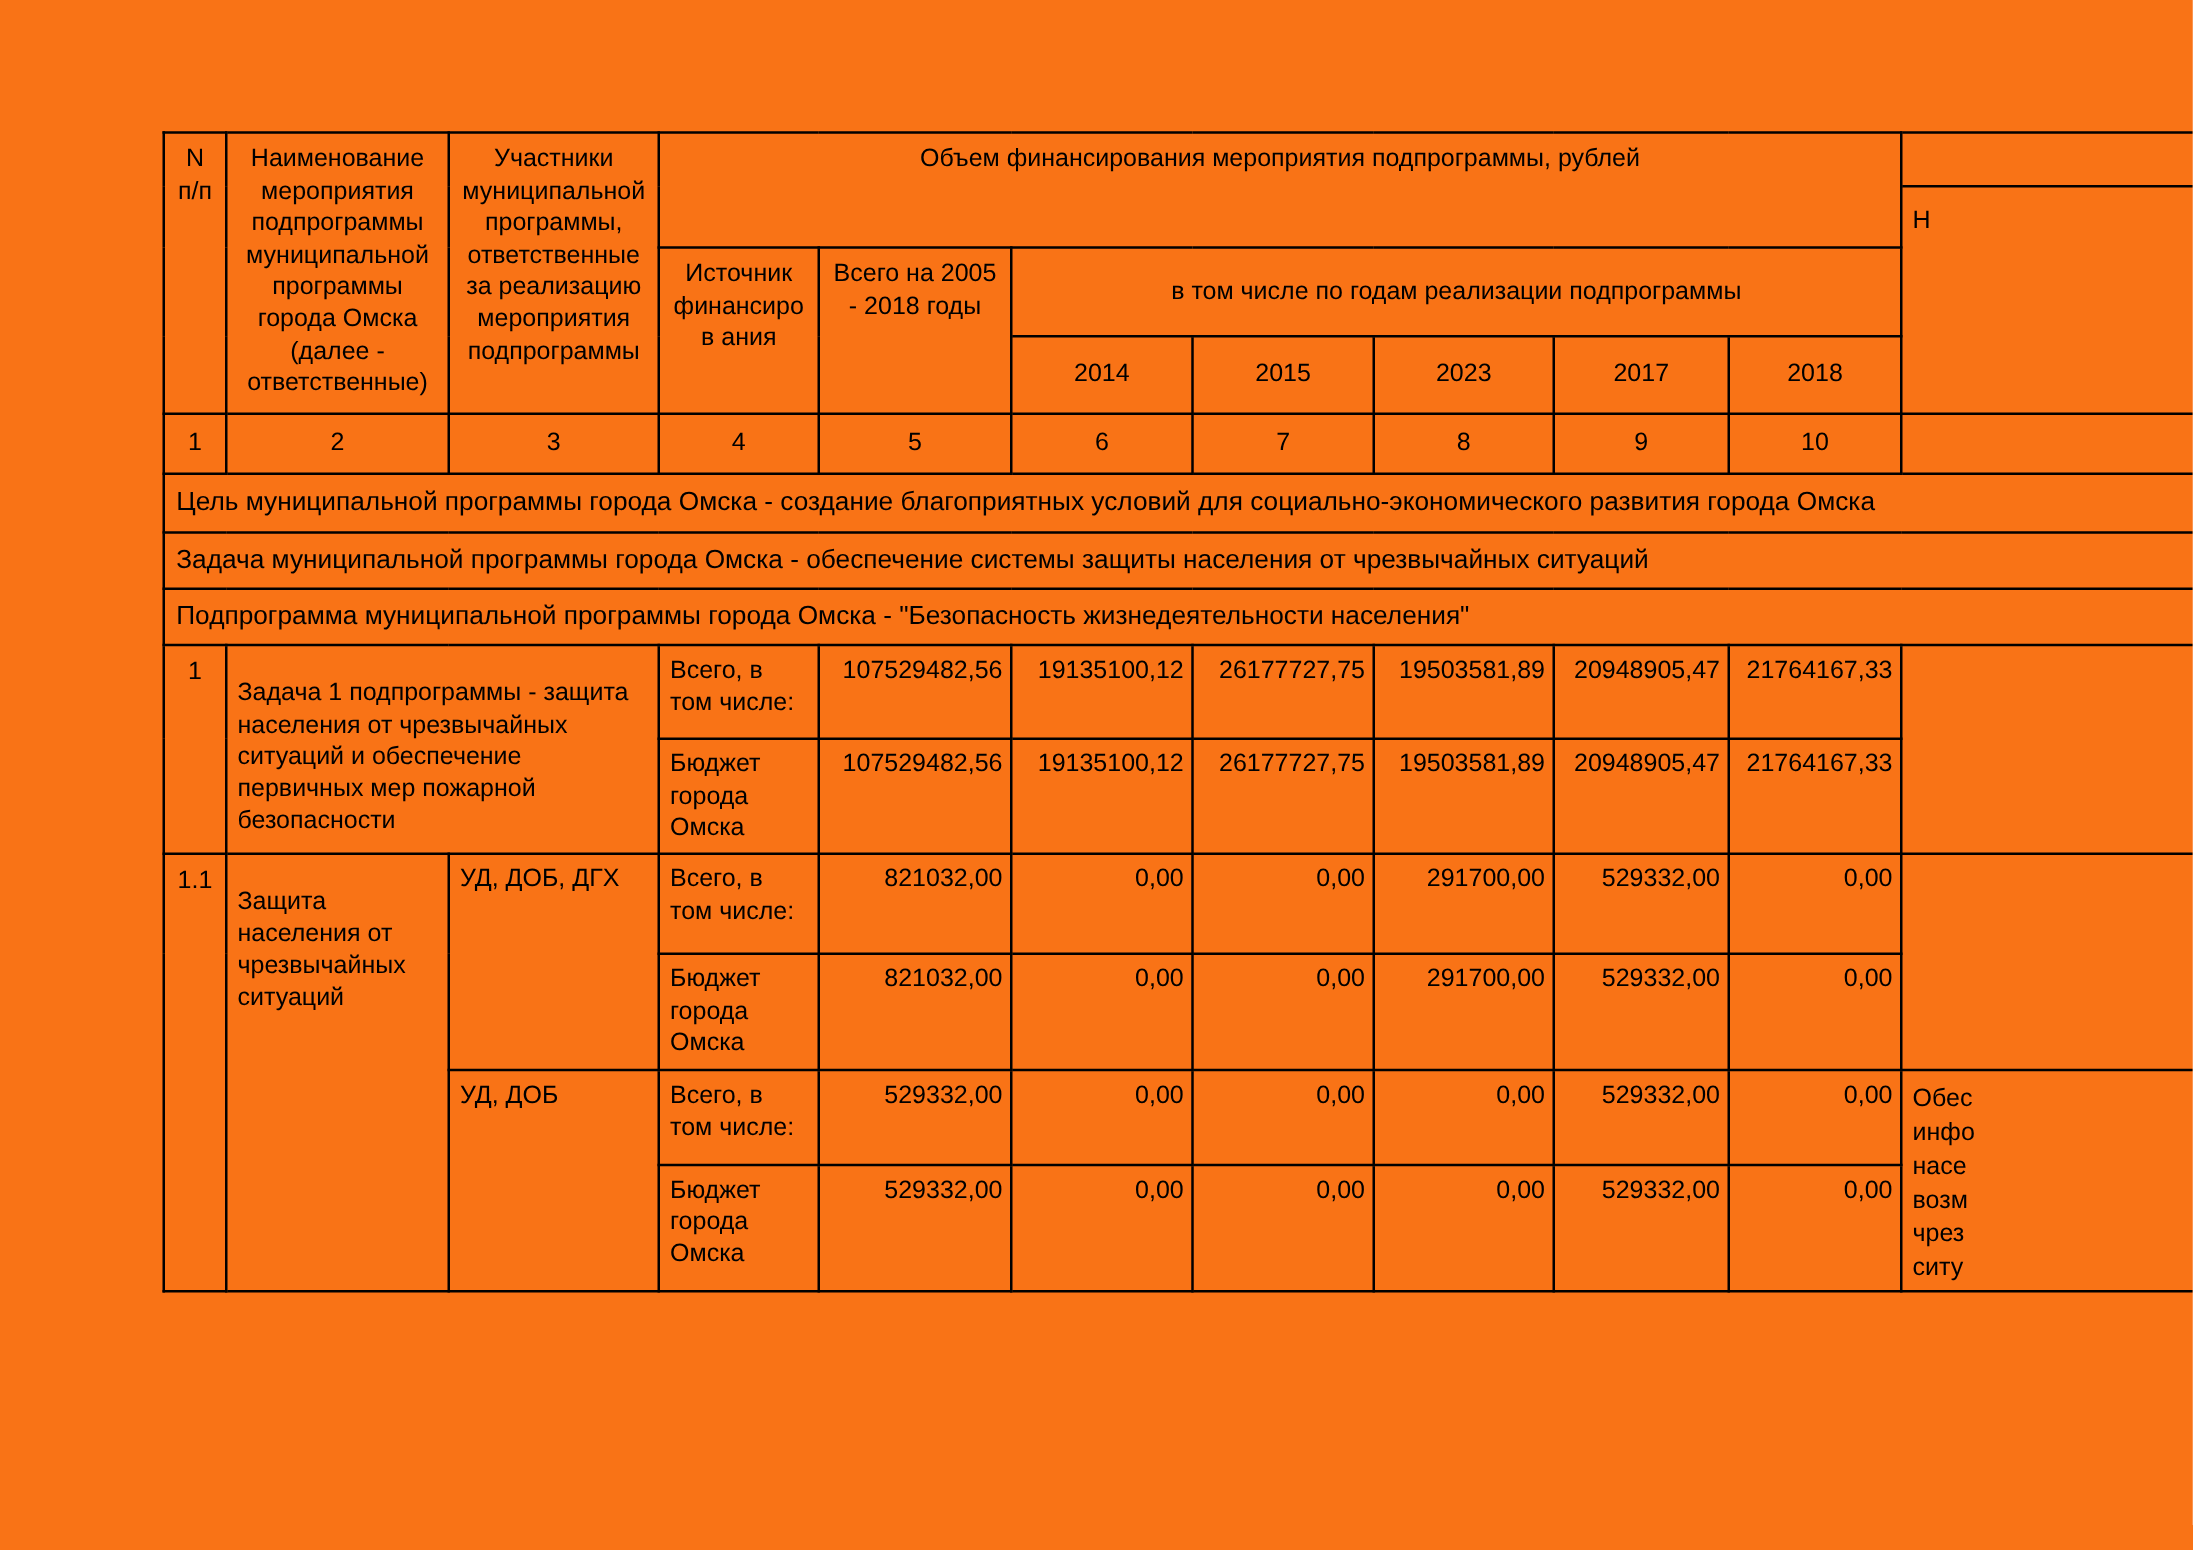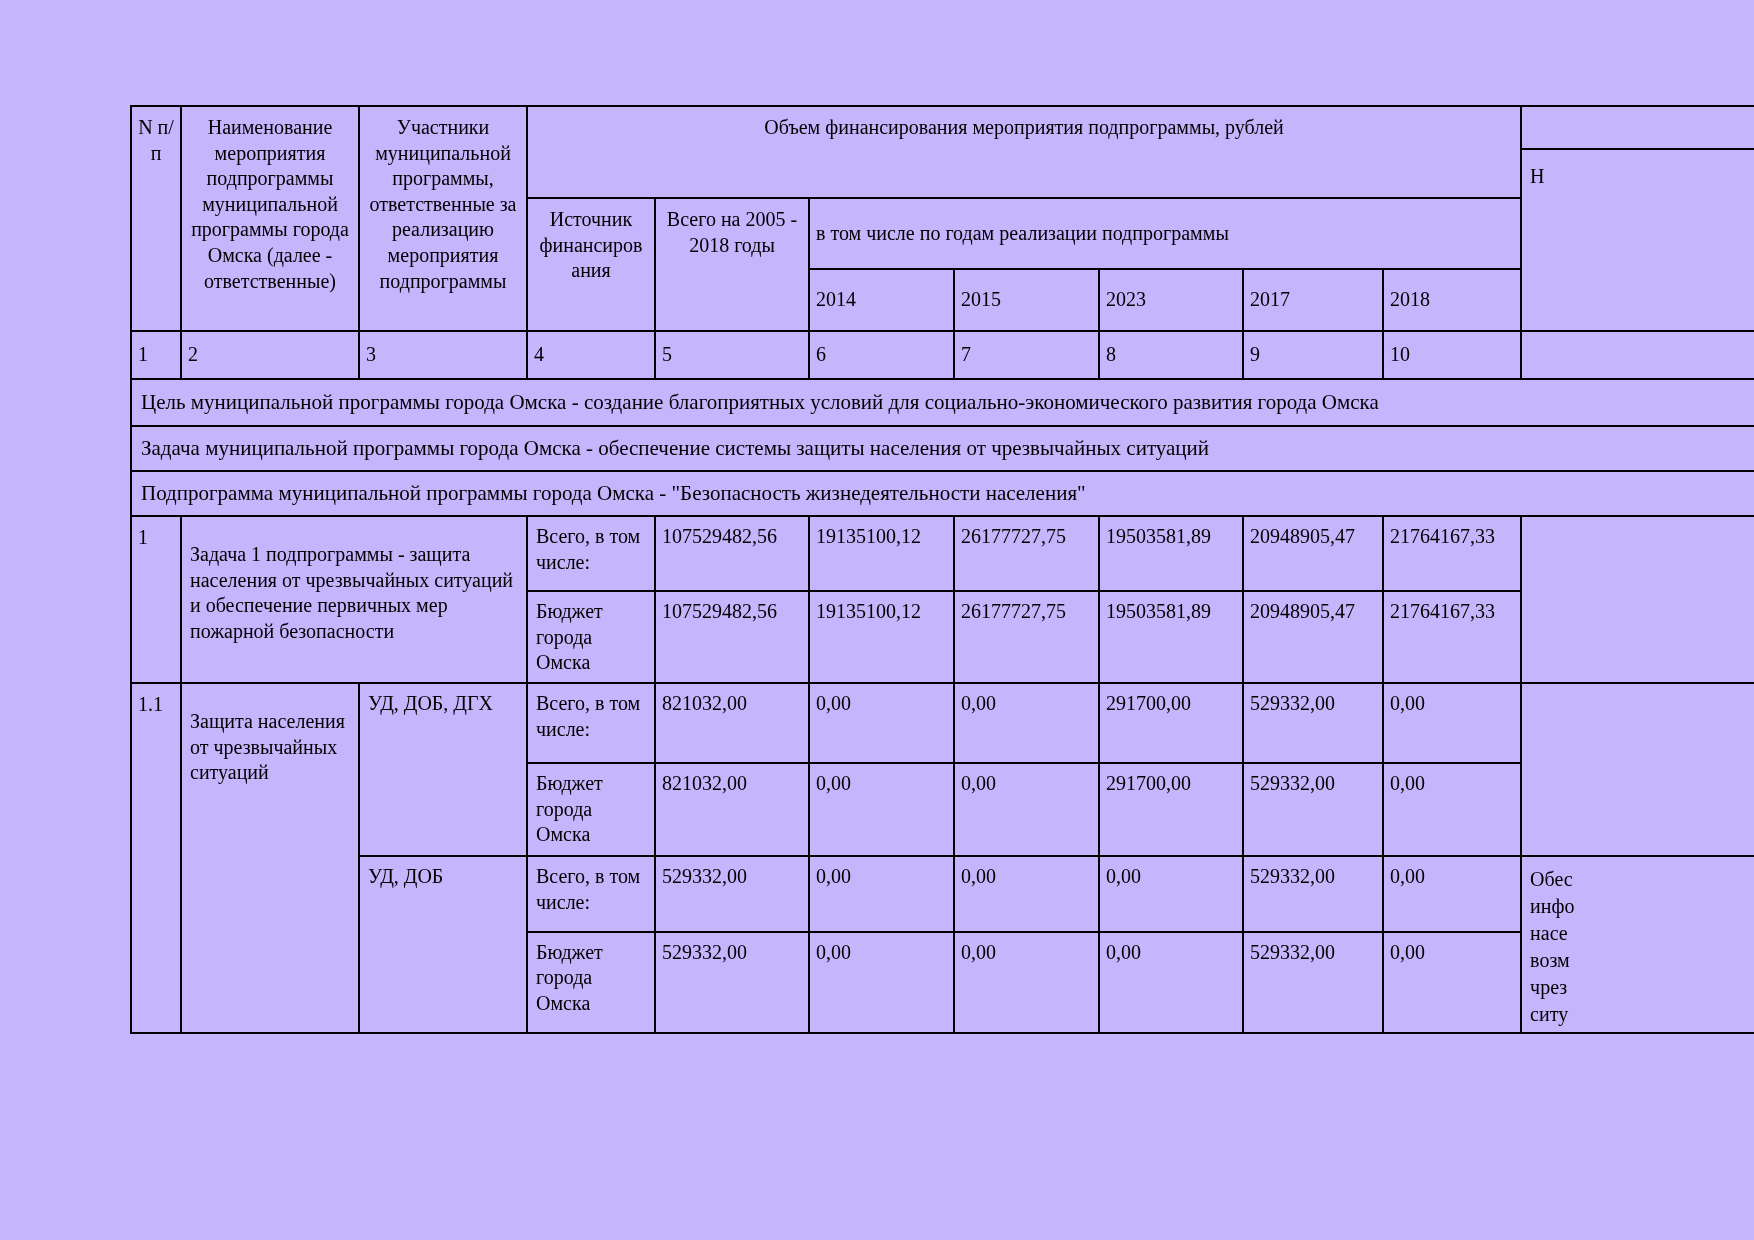--- a/index.html
+++ b/index.html
@@ -1,48 +1,48 @@
 <!DOCTYPE html>
 <html><head>
 <meta charset="utf-8">
 <style>
   * { box-sizing: border-box; }
   html, body { margin: 0; padding: 0; }
   .page {
     position: relative;
     width: 1754px;
     height: 1240px;
-    background: #c4b5fd;
+    background: #f97316;
     overflow: hidden;
-    font-family: Liberation Serif, serif;
+    font-family: Liberation Sans, sans-serif;
     color: #000;
   }
   table.fin {
     position: absolute;
     left: 130px;
     top: 105px;
     width: 1690px;
     border-collapse: collapse;
     table-layout: fixed;
   }
   td {
     border: 2px solid #000;
     font-size: 20px;
     line-height: 1.28;
     padding: 4px 6px;
     vertical-align: top;
     overflow: hidden;
     word-wrap: break-word;
   }
-  .c  { text-align: left; margin-left: 39px; }
+  .c  { text-align: center; margin-left: 39px; }
   .vm { vertical-align: middle; }
   .pt { padding-top: 8px; }
   .hc { text-align: center; padding-top: 8px; }
   .section-cell { vertical-align: middle; font-size: 21px; padding-left: 9px; }
-  .val { text-align: left; padding-top: 7px; }
+  .val { text-align: right; padding-top: 7px; }
   .src { padding-top: 7px; padding-left: 8px; margin-top: 21px; }
   .name-cell { padding-top: 25px; padding-left: 8px; }
   .note-cell { padding-top: 9px; padding-left: 8px; }
   .note-cell div { line-height: 27px; }
   .right-h { padding-top: 14px; padding-left: 8px; }
 </style>
 </head>
 <body>
 
 <div class="page">

